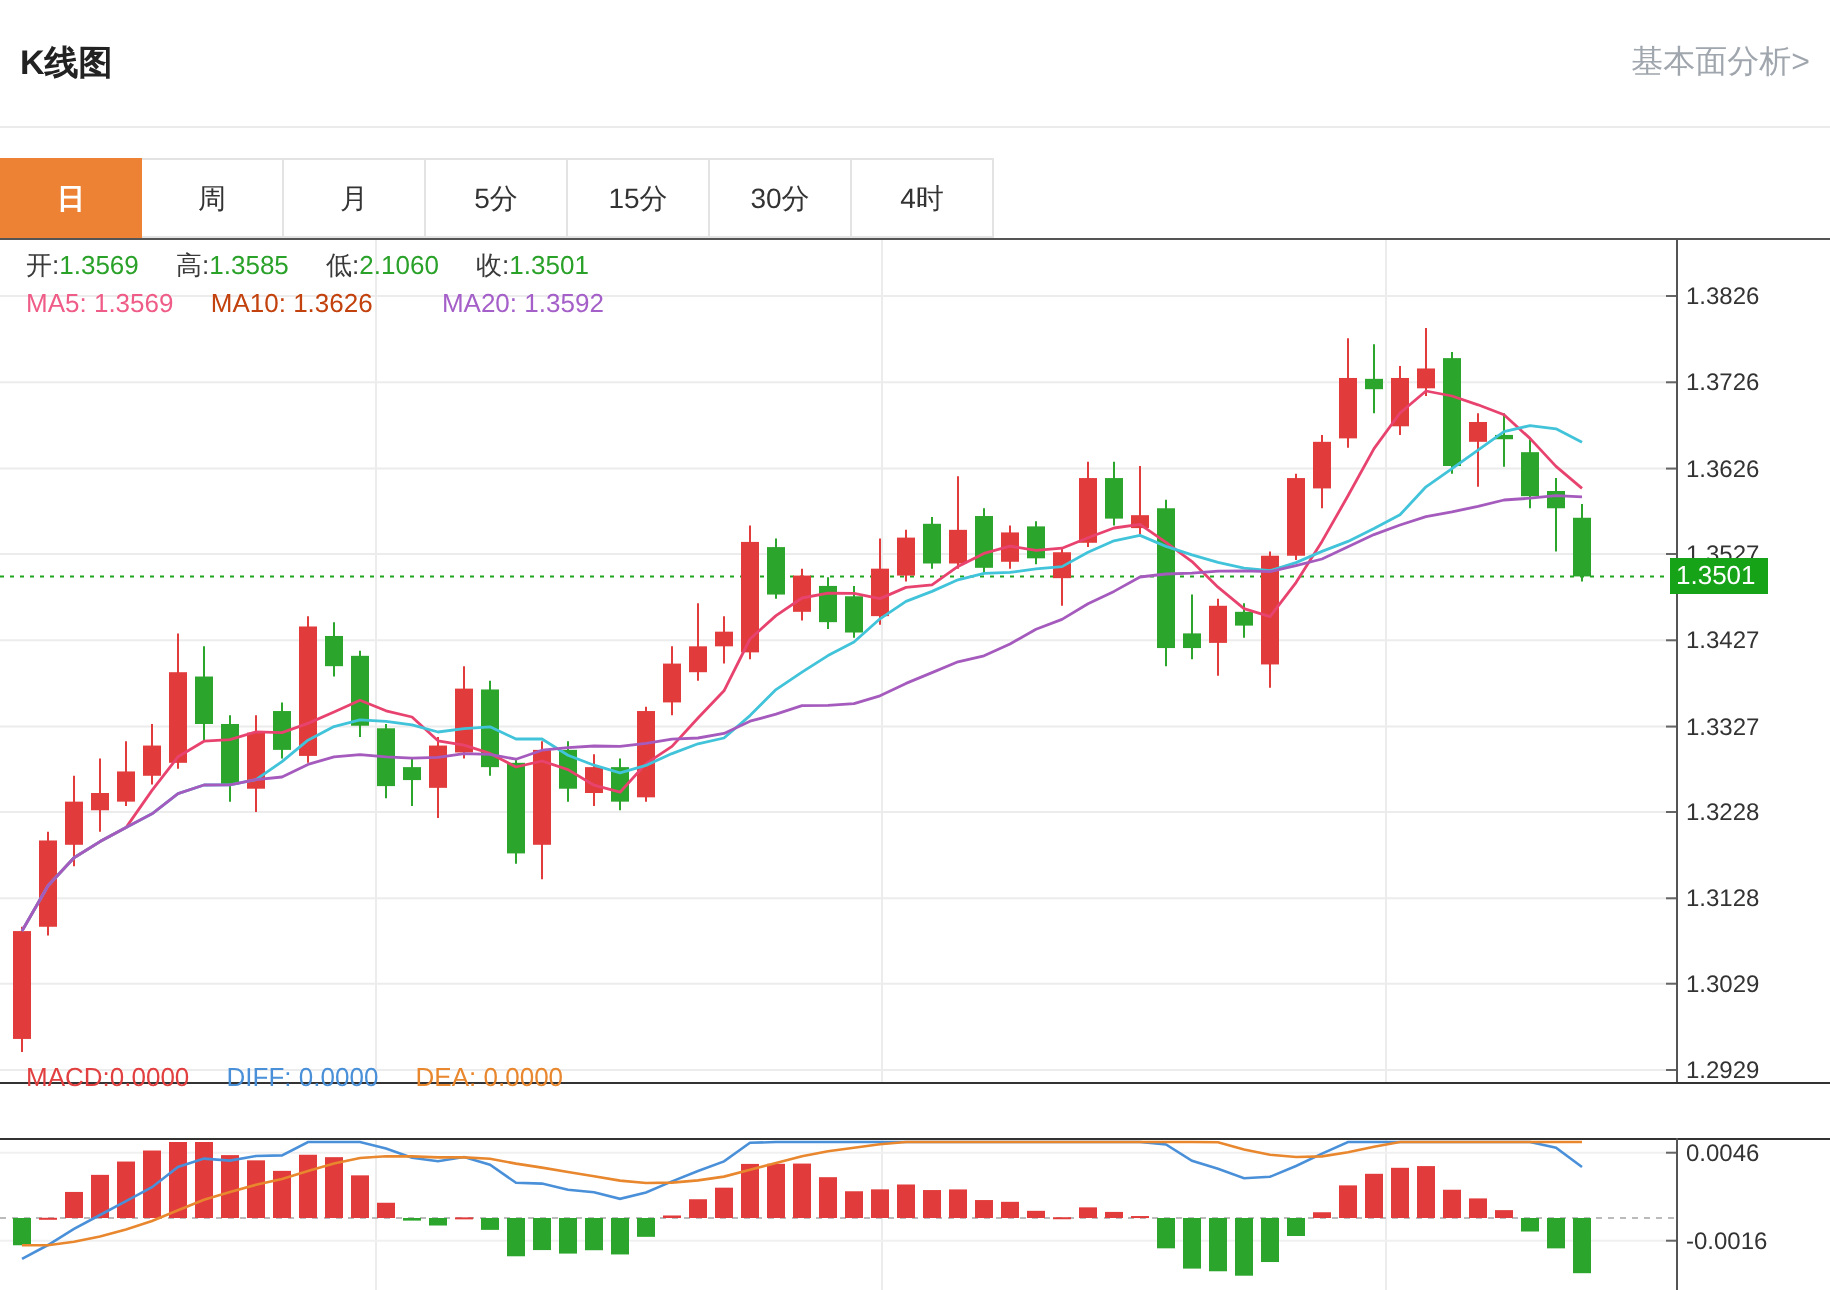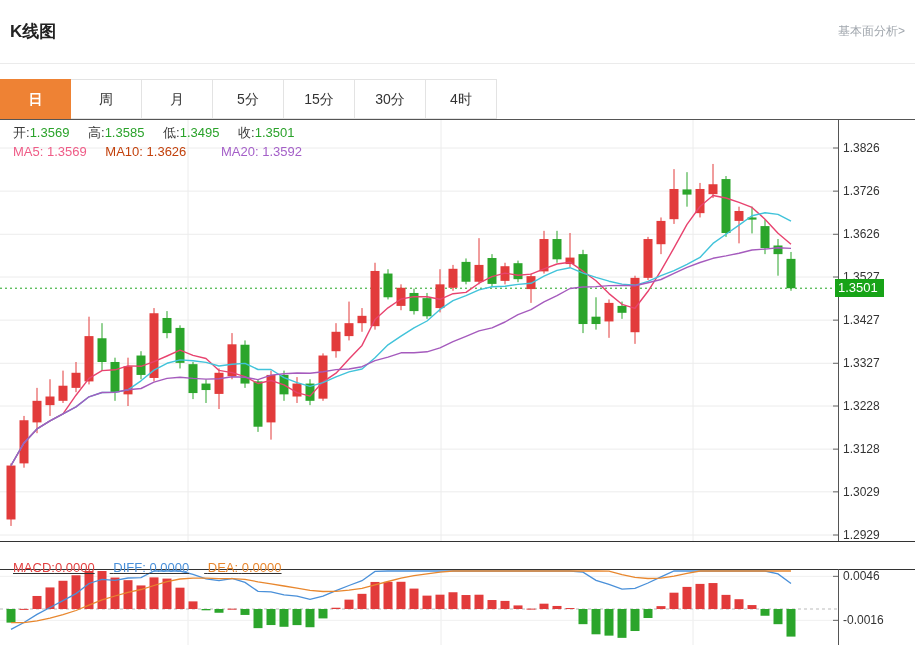--- a/index.html
+++ b/index.html
@@ -2,35 +2,35 @@
 <html><head>
 <meta charset="utf-8">
 <style>
   html,body{margin:0;padding:0;background:#fff;}
   .app{position:relative;width:915px;height:645px;background:#fff;overflow:hidden;
        font-family:"Liberation Sans","DejaVu Sans",sans-serif;color:#333;}
   
   .header{height:31px;display:flex;align-items:center;justify-content:space-between;
           padding:16px 10px;border-bottom:1px solid #ebebeb;}
   .title{font-size:17px;font-weight:bold;color:#222;}
-  .analysis-link{font-size:12px;color:#a0a6ad;text-decoration:none;cursor:pointer;}
+  .analysis-link{font-size:16px;color:#a0a6ad;text-decoration:none;cursor:pointer;}
   
   .tabs{display:flex;margin-top:15px;height:40px;width:570px;box-sizing:border-box;}
   .tab{flex:0 0 71px;box-sizing:border-box;line-height:38px;text-align:center;
        font-size:14px;color:#333;background:#fff;border:1px solid #e3e3e3;border-left:none;
        cursor:pointer;user-select:none;}
   .tab:first-child{border-left:1px solid #e3e3e3;}
   .tab.active{background:#ee8234;border-color:#ee8234;color:#fff;font-weight:bold;}
   
   .chart-wrap{position:relative;width:915px;height:557px;}
   .chart-wrap svg{position:absolute;left:0;top:0;}
   .overlay{position:absolute;font-size:13px;white-space:nowrap;z-index:3;}
   .quote-bar{left:13px;top:5px;}
   .ma-bar{left:13px;top:25px;}
-  .macd-info{left:13px;top:441px;text-decoration:underline;}
+  .macd-info{left:13px;top:412px;}
   .lbl{color:#3a3a3a;}
   .grn{color:#2aa22a;}
   .pair{margin-right:15px;}
   .price-tag{position:absolute;left:835px;top:160px;z-index:4;color:#fff;
              font-size:13px;padding:2px 6px 2px 3px;line-height:14px;}
 </style>
 </head>
 <body>
 
 <div class="app">
@@ -291,21 +291,21 @@
         <line x1="0" y1="422.5" x2="915" y2="422.5" stroke="#333" stroke-width="1"></line>
         <line x1="0" y1="450.5" x2="915" y2="450.5" stroke="#333" stroke-width="1"></line>
         <line x1="0" y1="556" x2="915" y2="556" stroke="#111" stroke-width="3"></line>
         <line x1="838.5" y1="0" x2="838.5" y2="422" stroke="#555" stroke-width="1"></line>
         <line x1="838.5" y1="450" x2="838.5" y2="555" stroke="#555" stroke-width="1"></line>
       </svg>
 
     <div class="overlay quote-bar">
       <span class="pair"><span class="lbl">开:</span><span class="grn">1.3569</span></span>
       <span class="pair"><span class="lbl">高:</span><span class="grn">1.3585</span></span>
-      <span class="pair"><span class="lbl">低:</span><span class="grn">1.3495</span></span>
+      <span class="pair"><span class="lbl">低:</span><span class="grn">2.1060</span></span>
       <span class="pair"><span class="lbl">收:</span><span class="grn">1.3501</span></span>
     </div>
 
     <div class="overlay ma-bar">
       <span class="pair" style="color: rgb(239, 92, 135);"><span>MA5:</span> <span>1.3569</span></span>
       <span class="pair" style="color: #c2410c;"><span>MA10:</span> <span>1.3626</span></span>
       <span class="pair" style="color: rgb(164, 95, 200); margin-left: 16px;"><span>MA20:</span> <span>1.3592</span></span>
     </div>
 
     <div class="overlay macd-info">

